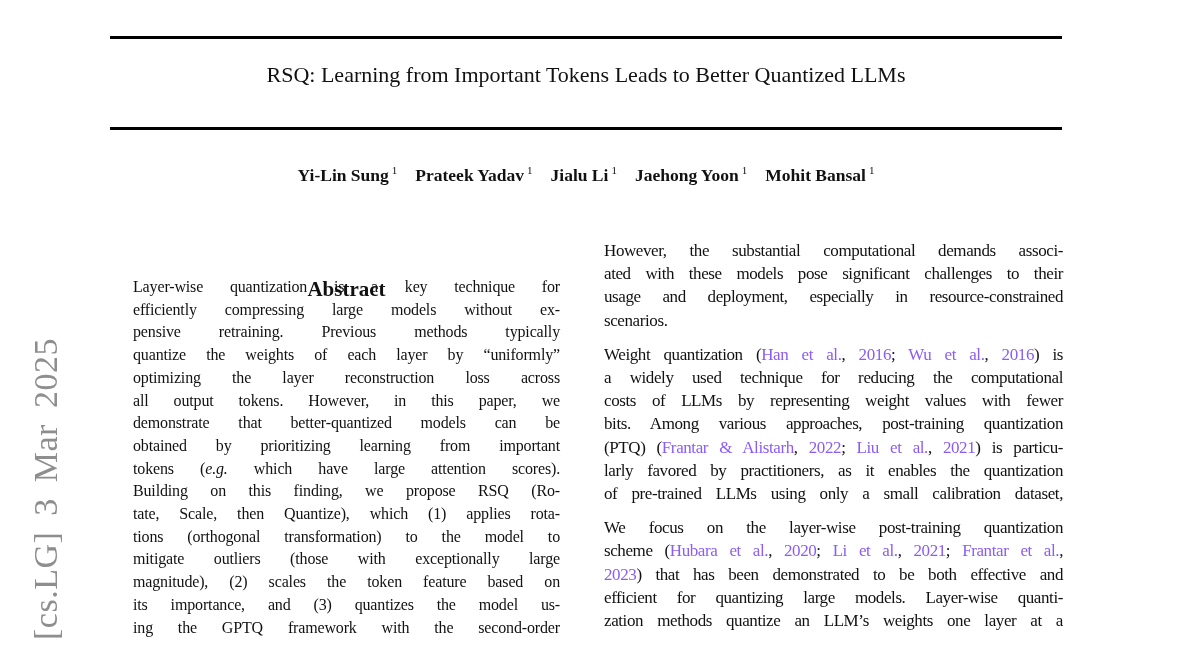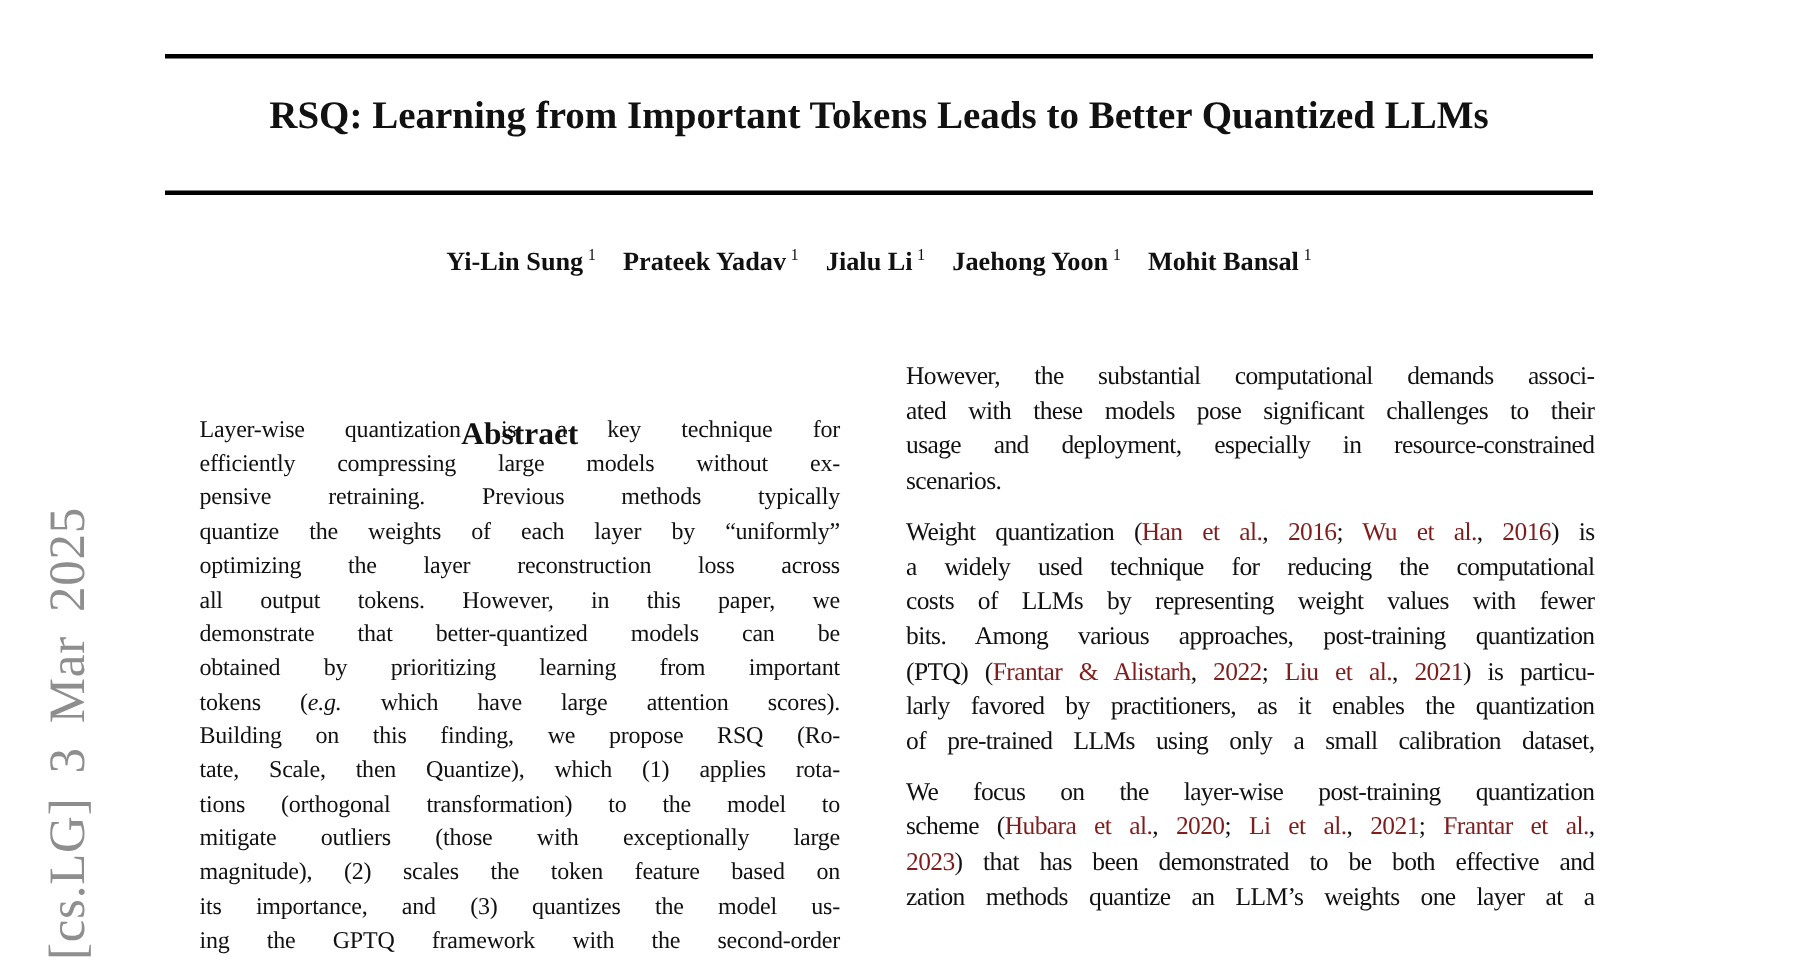--- a/index.html
+++ b/index.html
@@ -6,21 +6,21 @@
   body{
     width:1200px;height:648px;position:relative;overflow:hidden;
     background:#ffffff;color:#111111;
     font-family:"Liberation Serif", serif;
   }
   .rule{position:absolute;left:110px;width:952px;height:2.5px;background:#000;}
   .rule-top{top:36px;}
   .rule-mid{top:127px;}
   .paper-title{
     position:absolute;left:110px;top:62px;width:952px;
-    text-align:center;font-weight:bold;font-size:26px;white-space:nowrap;
+    text-align:center;font-weight:normal;font-size:22px;white-space:nowrap;
   }
   .author-row{
     position:absolute;left:110px;top:164px;width:952px;
     text-align:center;font-weight:bold;font-size:17.5px;white-space:nowrap;
   }
   .author{margin:0 9px;white-space:nowrap;}
   .author sup{font-weight:normal;font-size:11px;margin-left:3px;}
   .abs-head{
     position:absolute;left:133px;top:233px;width:427px;
     text-align:center;font-weight:bold;font-size:21px;margin-top:44px;
@@ -31,21 +31,21 @@
   }
   .abs-body .tline{line-height:22.7px;}
   .intro-col{
     position:absolute;left:604px;top:239px;width:459px;
     font-size:17px;letter-spacing:-0.4px;word-spacing:-1px;
   }
   .intro-col .tline{line-height:23.2px;}
   .para + .para{margin-top:11px;}
   .tline{text-align:justify;text-align-last:justify;}
   .tline.endline{text-align-last:left;}
-  .cite{color:#7f1d1d;}
+  .cite{color:#8b5cf6;}
   .ital{font-style:italic;}
   .watermark{
     position:absolute;left:26px;top:640px;
     transform-origin:0 0;transform:rotate(-90deg);
     font-size:34px;line-height:40px;color:#8e8e8e;
     white-space:nowrap;word-spacing:7px;letter-spacing:0.5px;
   }
 </style>
 </head>
 <body>
@@ -94,15 +94,16 @@
       <div class="tline"><span>costs of LLMs by representing weight values with fewer</span></div>
       <div class="tline"><span>bits. Among various approaches, post-training quantization</span></div>
       <div class="tline"><span>(PTQ) (</span><span class="cite">Frantar &amp; Alistarh</span><span>, </span><span class="cite">2022</span><span>; </span><span class="cite">Liu et al.</span><span>, </span><span class="cite">2021</span><span>) is particu-</span></div>
       <div class="tline"><span>larly favored by practitioners, as it enables the quantization</span></div>
       <div class="tline"><span>of pre-trained LLMs using only a small calibration dataset,</span></div>
     </div>
     <div class="para">
       <div class="tline"><span>We focus on the layer-wise post-training quantization</span></div>
       <div class="tline"><span>scheme (</span><span class="cite">Hubara et al.</span><span>, </span><span class="cite">2020</span><span>; </span><span class="cite">Li et al.</span><span>, </span><span class="cite">2021</span><span>; </span><span class="cite">Frantar et al.</span><span>,</span></div>
       <div class="tline"><span class="cite">2023</span><span>) that has been demonstrated to be both effective and</span></div>
+      <div class="tline"><span>efficient for quantizing large models. Layer-wise quanti-</span></div>
       <div class="tline"><span>zation methods quantize an LLM’s weights one layer at a</span></div>
     </div>
   </div>
 
 </body></html>

